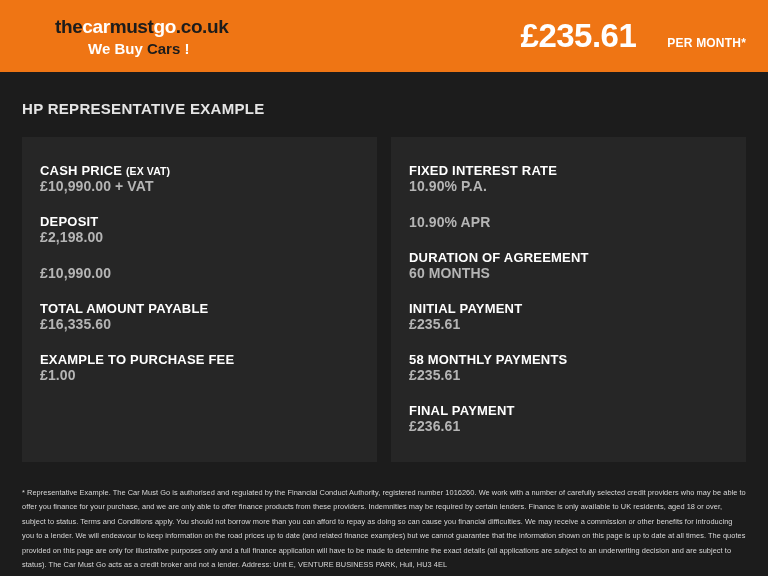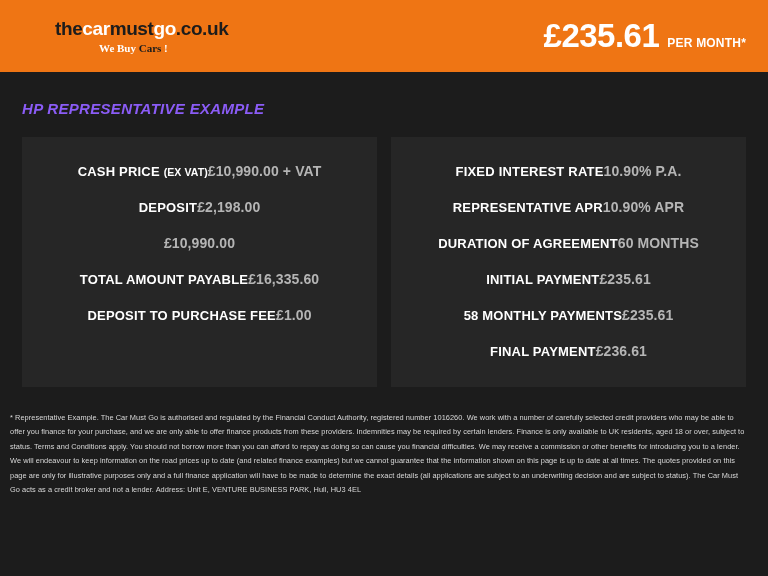--- a/index.html
+++ b/index.html
@@ -35,71 +35,71 @@
     font-size: 19px;
     font-weight: bold;
     letter-spacing: -0.4px;
     color: #ffffff;
     white-space: nowrap;
   }
   .logo-line .dark { color: #1c1c1c; }
   .logo-line .white { color: #ffffff; }
   .logo-sub {
     margin-top: 5px;
-    margin-left: 44px;
-    font-size: 11px;
-    font-weight: bold;
-    color: #ffffff;
-    white-space: nowrap;
-    font-family: Liberation Serif, serif;
+    margin-left: 33px;
+    font-size: 15px;
+    font-weight: bold;
+    color: #ffffff;
+    white-space: nowrap;
   }
   .logo-sub .dark { color: #1c1c1c; }
   .price-block {
     display: flex;
     align-items: baseline;
     gap: 8px;
     color: #ffffff;
   }
   .price-amount {
     font-size: 33px;
     font-weight: bold;
     letter-spacing: -0.5px;
   }
   .price-period {
     font-size: 12px;
     font-weight: bold;
     letter-spacing: 0.2px;
+    margin-left: 23px;
   }
 
   
   .title {
-    color: #8b5cf6;
+    color: #e5e5e5;
     font-size: 15px;
     font-weight: bold;
     letter-spacing: 0.3px;
     padding: 28px 0 0 22px;
-    font-style: italic;
   }
 
   
   .panels {
     display: flex;
     gap: 14px;
     padding: 20px 22px 0 22px;
   }
   .panel {
     background: #262626;
     flex: 1 1 0;
     padding: 16px 18px 18px 18px;
   }
   .row {
     display: flex;
     align-items: baseline;
-    justify-content: center;
+    justify-content: space-between;
     padding: 10px 0;
+    flex-direction: column;
   }
   .row-label {
     color: #ffffff;
     font-size: 13px;
     font-weight: bold;
     letter-spacing: 0.2px;
     white-space: nowrap;
   }
   .row-label .sub {
     color: #ffffff;
@@ -114,21 +114,21 @@
     letter-spacing: 0.1px;
     white-space: nowrap;
   }
 
   
   .disclaimer {
     color: #d9d9d9;
     font-size: 7.4px;
     line-height: 1.95;
     letter-spacing: 0.05px;
-    padding: 24px 22px 0 10px;
+    padding: 24px 22px 0 22px;
     text-align: left;
   }
 </style>
 </head>
 <body>
 
 <div class="page">
 
   <div class="header">
     <div class="logo-block">
@@ -155,32 +155,31 @@
         <div class="row-value">£2,198.00</div>
       </div>
       <div class="row">
         <div class="row-value">£10,990.00</div>
       </div>
       <div class="row">
         <div class="row-label">TOTAL AMOUNT PAYABLE</div>
         <div class="row-value">£16,335.60</div>
       </div>
       <div class="row">
-        <div class="row-label">DEPOSIT TO PURCHASE FEE</div>
+        <div class="row-label">EXAMPLE TO PURCHASE FEE</div>
         <div class="row-value">£1.00</div>
       </div>
     </div>
 
     <div class="panel">
       <div class="row">
         <div class="row-label">FIXED INTEREST RATE</div>
         <div class="row-value">10.90% P.A.</div>
       </div>
       <div class="row">
-        <div class="row-label">REPRESENTATIVE APR</div>
         <div class="row-value">10.90% APR</div>
       </div>
       <div class="row">
         <div class="row-label">DURATION OF AGREEMENT</div>
         <div class="row-value">60 MONTHS</div>
       </div>
       <div class="row">
         <div class="row-label">INITIAL PAYMENT</div>
         <div class="row-value">£235.61</div>
       </div>

